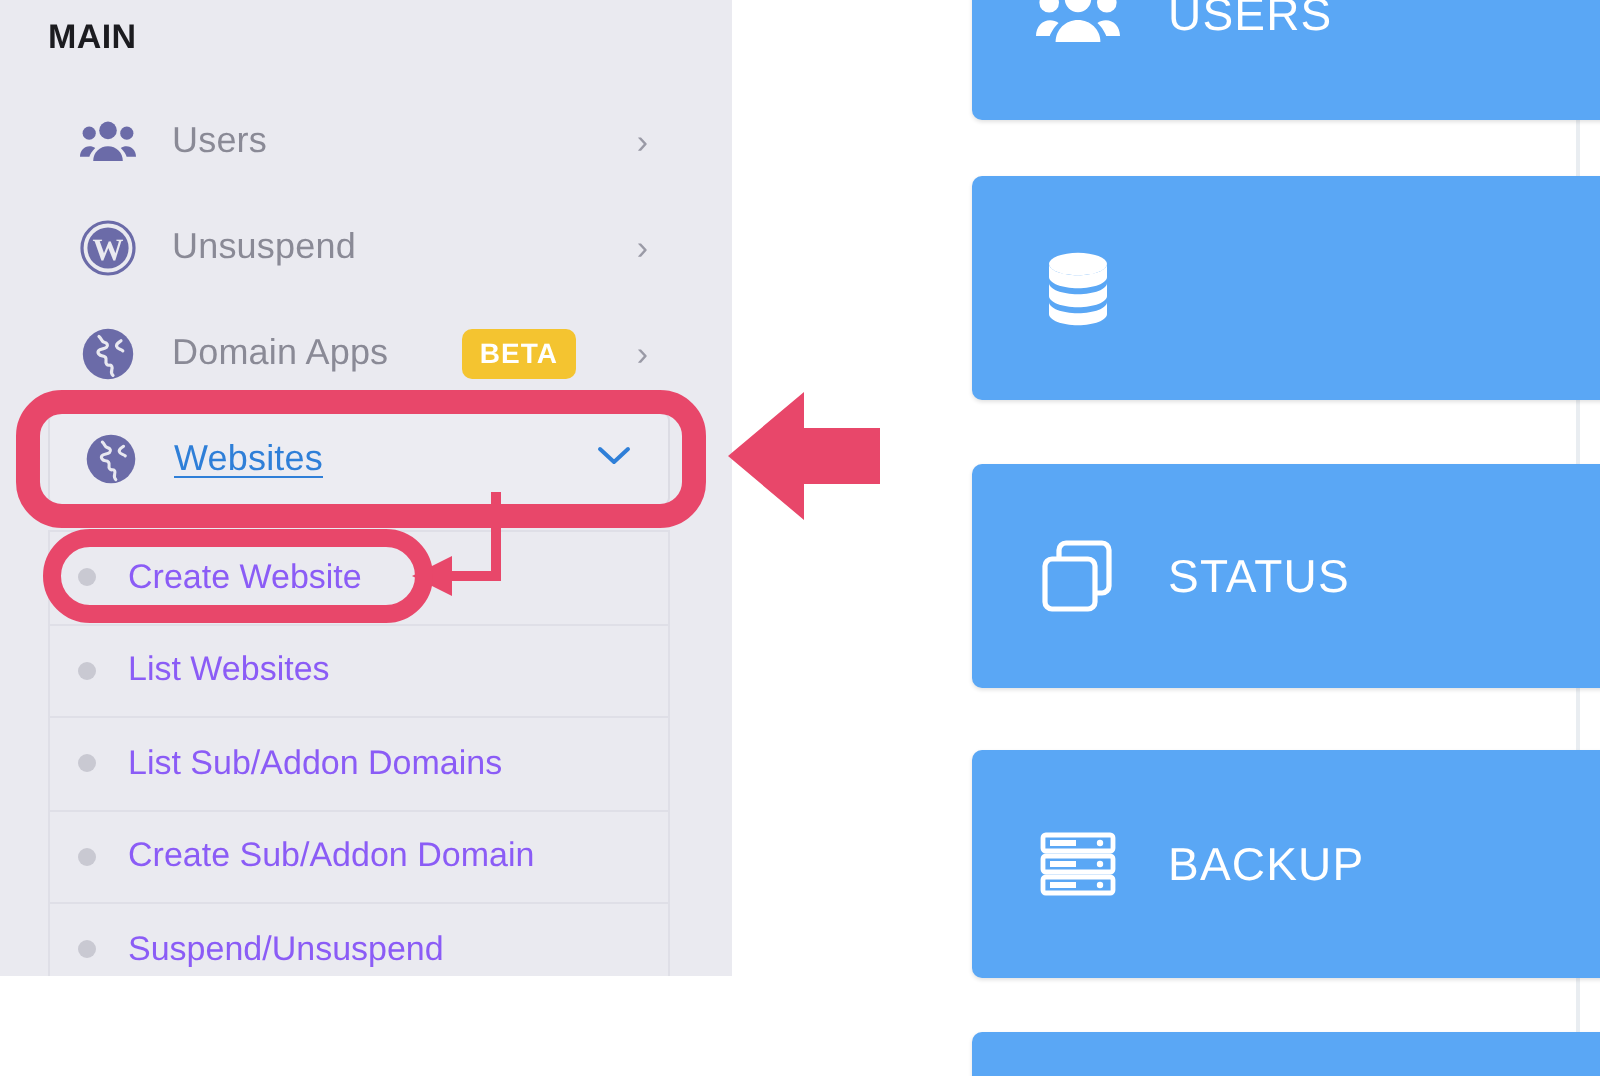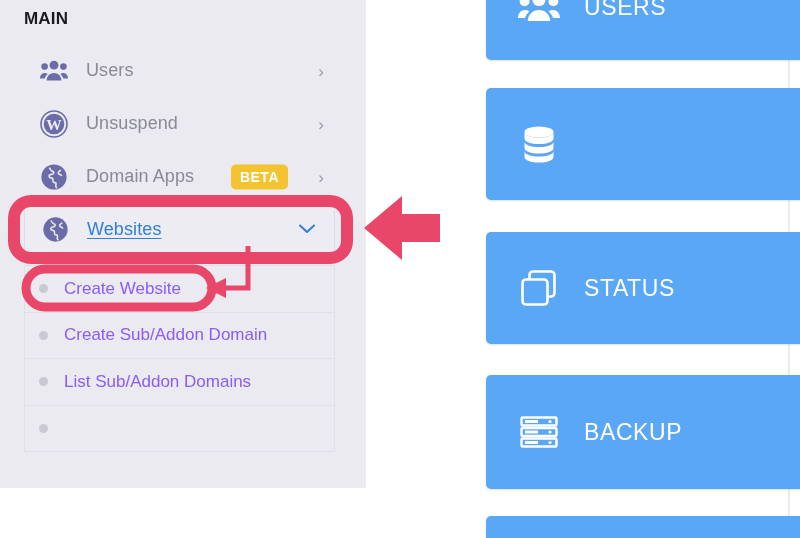--- a/index.html
+++ b/index.html
@@ -279,28 +279,33 @@
     </span>
   </div>
 
   <div class="sub-list">
     <div class="sub-row">
       <span class="sub-bullet"></span>
       <span class="sub-label">Create Website</span>
     </div>
     <div class="sub-row">
       <span class="sub-bullet"></span>
+      <span class="sub-label">List Websites</span>
+    </div>
+    <div class="sub-row">
+      <span class="sub-bullet"></span>
+      <span class="sub-label">List Sub/Addon Domains</span>
+    </div>
+    <div class="sub-row">
+      <span class="sub-bullet"></span>
       <span class="sub-label">Create Sub/Addon Domain</span>
     </div>
     <div class="sub-row">
       <span class="sub-bullet"></span>
-      <span class="sub-label">List Sub/Addon Domains</span>
-    </div>
-    <div class="sub-row">
-      <span class="sub-bullet"></span>
+      <span class="sub-label">Suspend/Unsuspend</span>
     </div>
   </div>
 
 </div>
 
 <div id="gap">
   <div class="vline"></div>
 </div>
 
 <div id="cards">

